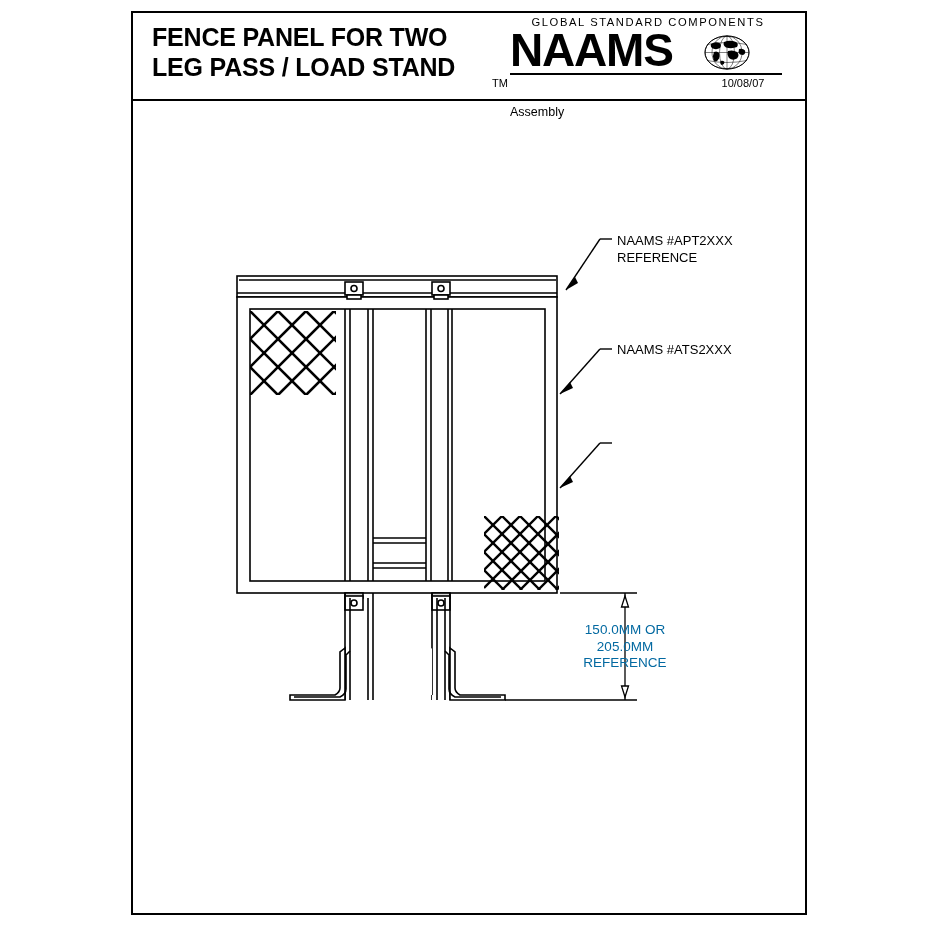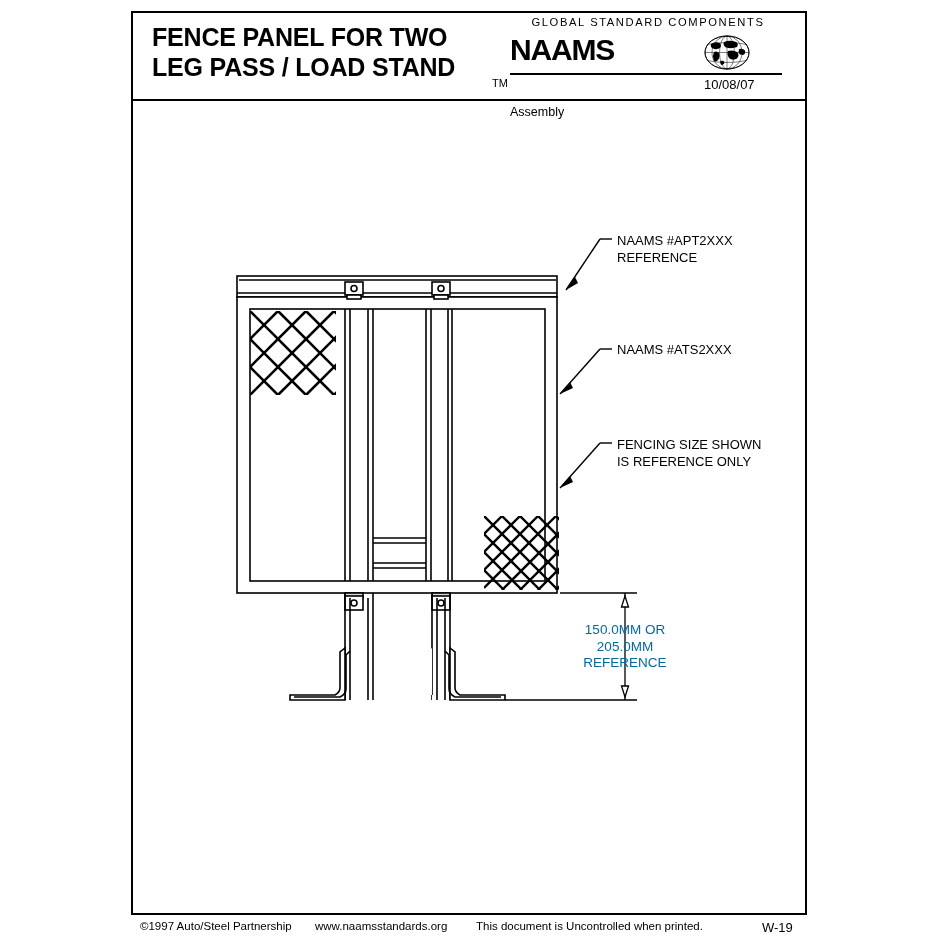--- a/index.html
+++ b/index.html
@@ -61,21 +61,21 @@
     text-align: center;
     font-size: 11.2px;
     font-weight: normal;
     letter-spacing: 1.6px;
     color: #000;
     white-space: nowrap;
   }
   .naams-word {
     position: absolute;
     left: 2px; top: 11px;
-    font-size: 30px;
+    font-size: 46px;
     font-weight: bold;
     letter-spacing: -1.2px;
     color: #000;
     line-height: 46px;
   }
   .globe {
     position: absolute;
     left: 196px; top: 19px;
     width: 46px; height: 35px;
   }
@@ -89,22 +89,22 @@
     position: absolute;
     left: 2px; top: 61px;
     font-size: 12.5px;
     color: #000;
     margin-top: 28px;
   }
   .header-date {
     position: absolute;
     left: 196px; top: 61px;
     width: 78px;
-    text-align: left;
-    font-size: 13px;
+    text-align: center;
+    font-size: 11px;
     color: #000;
   }
   
   #drawing {
     position: absolute;
     left: 0; top: 0;
     width: 940px; height: 940px;
     pointer-events: none;
   }
   
@@ -331,26 +331,18 @@
         <path d="M625 596 L621.5 607 L628.5 607 Z" fill="#fff"></path>
         <path d="M625 697 L621.5 686 L628.5 686 Z" fill="#fff"></path>
       </g>
 
     </g>
   </svg>
 
   <div class="callout" id="callout-apt">NAAMS #APT2XXX
 REFERENCE</div>
   <div class="callout" id="callout-ats">NAAMS #ATS2XXX</div>
-  <div class="callout" id="callout-fence">FENCING SIZE SHOWN
-IS REFERENCE ONLY</div>
   <div id="dim-text">150.0MM OR
 205.0MM
 REFERENCE</div>
 
-  <div class="footer">
-    <span id="f-copy">©1997 Auto/Steel Partnership</span>
-    <span id="f-url">www.naamsstandards.org</span>
-    <span id="f-unctl">This document is Uncontrolled when printed.</span>
-    <span id="f-page">W-19</span>
-  </div>
 
 </div>
 
 </body></html>

